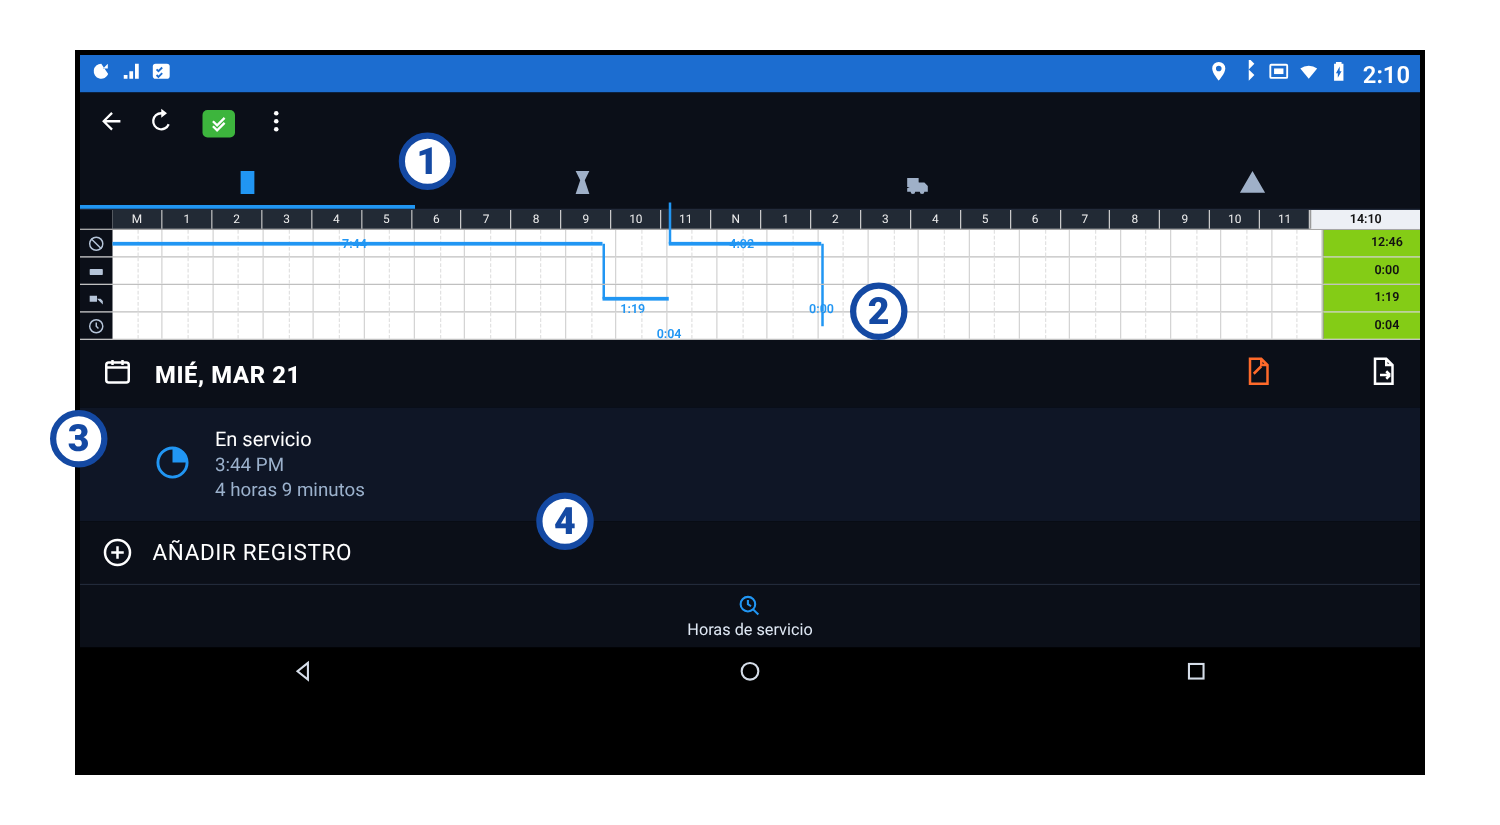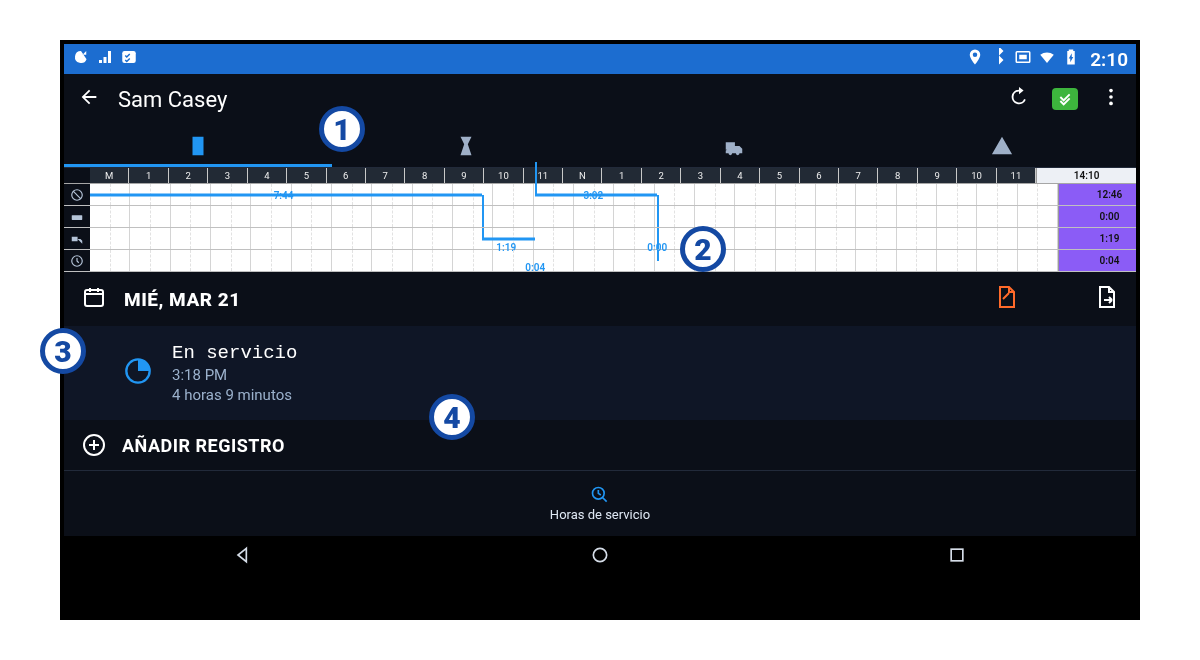--- a/index.html
+++ b/index.html
@@ -77,21 +77,21 @@
   .hourrow {
     display:flex; height:16px; border-bottom:1px solid #a6a6a6;
   }
   .hourrow .iconcol { width:26px; background:#0b0f18; }
   .hourrow .hour {
     flex:1; display:flex;align-items:center;justify-content:center;
     border-right:1px solid #c9c9c9; color:#333; font-size:9.5px; background:#222a35;color:#eee;
   }
   .hourrow .hour:first-of-type{border-left:1px solid #c9c9c9;}
   .hourrow .valcol {
-    width:100px; background:#edf0f5; border-left:1px solid #999;
+    width:88px; background:#edf0f5; border-left:1px solid #999;
     display:flex;align-items:center;justify-content:center;
     color:#111; font-weight:600;
   }
   .gridrow {
     display:flex; height:22px; border-bottom:1px solid #c0c0c0; position:relative;
   }
   .gridrow .iconcol {
     width:26px; background:#0b0f18;
     display:flex;align-items:center;justify-content:center;
   }
@@ -99,21 +99,21 @@
   .gridrow .cells {
     flex:1; position:relative; display:flex;
   }
   .gridrow .cell {
     flex:1; border-right:1px solid #d4d4d4; position:relative;
   }
   .gridrow .cell::before{
     content:"";position:absolute;left:50%;top:0;bottom:0;border-left:1px dashed #e2e2e2;
   }
   .gridrow .valcol {
-    width:78px; background:#8b5cf6; border-left:1px solid #999;
+    width:78px; background:#84cc16; border-left:1px solid #999;
     display:flex;align-items:center;justify-content:center;
     color:#111; font-weight:600;padding-left:24px;
   }
   .segment {
     position:absolute; top:50%; height:3px; background:#2196f3; transform:translateY(-50%);
   }
   .seglabel {
     position:absolute; font-size:10px; color:#2196f3; font-weight:600;
     transform:translate(-50%, 6px);
   }
@@ -129,32 +129,32 @@
   .datebar svg{width:24px;height:24px;fill:#fff;}
   .date-text{font-size:19px;font-weight:800;letter-spacing:0.5px;flex:1;}
   .datebar .cert-icon svg{fill:#ff6a2a;}
   
   .entry {
     background:#0f1626;
     padding:16px 18px 16px 60px;
     display:flex; align-items:center; gap:20px;
   }
   .entry .status-icon svg{width:28px;height:28px;fill:#2196f3;}
-  .entry .text .ttl{font-size:19px;color:#fff;font-family:Liberation Mono, monospace;}
+  .entry .text .ttl{font-size:16px;color:#fff;}
   .entry .text .sub{font-size:15px;color:#9bb1cc;margin-top:2px;}
   
   .addrow{
     height:50px;background:#0b0f18;
     display:flex;align-items:center;padding:0 18px;gap:16px;
   }
   .addrow svg{width:24px;height:24px;fill:#fff;}
-  .addrow .lbl{font-size:18px;font-weight:700;letter-spacing:0.5px;}
+  .addrow .lbl{font-size:18px;font-weight:400;letter-spacing:0.5px;}
   
   .bottomtabs{
-    height:66px;background:#0b0f18;border-top:1px solid #222a3a;
+    height:51px;background:#0b0f18;border-top:1px solid #222a3a;
     display:flex;
     text-align:right;
   }
   .btab{flex:1;display:flex;flex-direction:column;align-items:center;justify-content:center;gap:2px;}
   .btab svg{width:20px;height:20px;fill:#c6d2e3;}
   .btab.active svg{fill:#2196f3;}
   .btab .lbl{font-size:13px;color:#dfe8f4;}
   
   .navbar{
     height:38px;background:#000;display:flex;
@@ -207,21 +207,20 @@
       <span class="clock">2:10</span>
     </div>
   </div>
 
   <div class="titlebar">
     <span class="back-arrow">
       <svg viewBox="0 0 24 24">
           <path d="M20 11H7.8l5.6-5.6L12 4l-8 8 8 8 1.4-1.4L7.8 13H20z"></path>
         </svg>
     </span>
-    <div class="title">Sam Casey</div>
     <div class="title-actions">
       <span><svg viewBox="0 0 24 24">
             <path d="M12 4a8 8 0 1 0 7.4 11l-1.8-.8A6 6 0 1 1 12 6v3l5-4-5-4z"></path>
           </svg></span>
       <span class="green-check-badge">
           <svg viewBox="0 0 24 24">
             <path d="M4 10l2-2 4 4 8-8 2 2-10 10zM4 16l2-2 4 4 8-8 2 2-10 10z"></path>
           </svg>
         </span>
       <span><svg viewBox="0 0 24 24">
@@ -313,21 +312,21 @@
           <div class="cell"></div>
         <div class="cell"></div>
           <div class="cell"></div>
           <div class="cell"></div>
           <div class="cell"></div>
           <div class="cell"></div>
           <div class="cell"></div>
         <div class="segment" style="left:0;width:40.5%"></div>
         <div class="seglabel" style="left:20%">7:44</div>
         <div class="segment" style="left:46%;width:12.6%"></div>
-        <div class="seglabel" style="left:52%">3:02</div>
+        <div class="seglabel" style="left:52%">4:02</div>
         <div class="segv" style="left:40.5%;top:50%;height:44px"></div>
         <div class="segv" style="left:46%;top:-22px;height:33px"></div>
         <div class="segv" style="left:58.6%;top:50%;height:66px"></div>
       </div>
       <div class="valcol">12:46</div>
     </div>
 
     <div class="gridrow">
       <div class="iconcol">
           <svg viewBox="0 0 24 24">
@@ -456,21 +455,21 @@
 
   <div class="entry">
     <span class="status-icon">
       <svg viewBox="0 0 24 24">
           <circle cx="12" cy="12" r="10" fill="none" stroke="#2196f3" stroke-width="2"></circle>
           <path d="M12 2a10 10 0 0 1 10 10h-10z" fill="#2196f3"></path>
         </svg>
     </span>
     <div class="text">
       <div class="ttl">En servicio</div>
-      <div class="sub"><span>3:18 PM</span></div>
+      <div class="sub"><span>3:44 PM</span></div>
       <div class="sub"><span>4 horas 9 minutos</span></div>
     </div>
   </div>
 
   <div class="addrow">
     <svg viewBox="0 0 24 24">
         <circle cx="12" cy="12" r="10" fill="none" stroke="#fff" stroke-width="2"></circle>
         <path d="M12 7v10M7 12h10" stroke="#fff" stroke-width="2"></path>
       </svg>
     <div class="lbl">AÑADIR REGISTRO</div>

